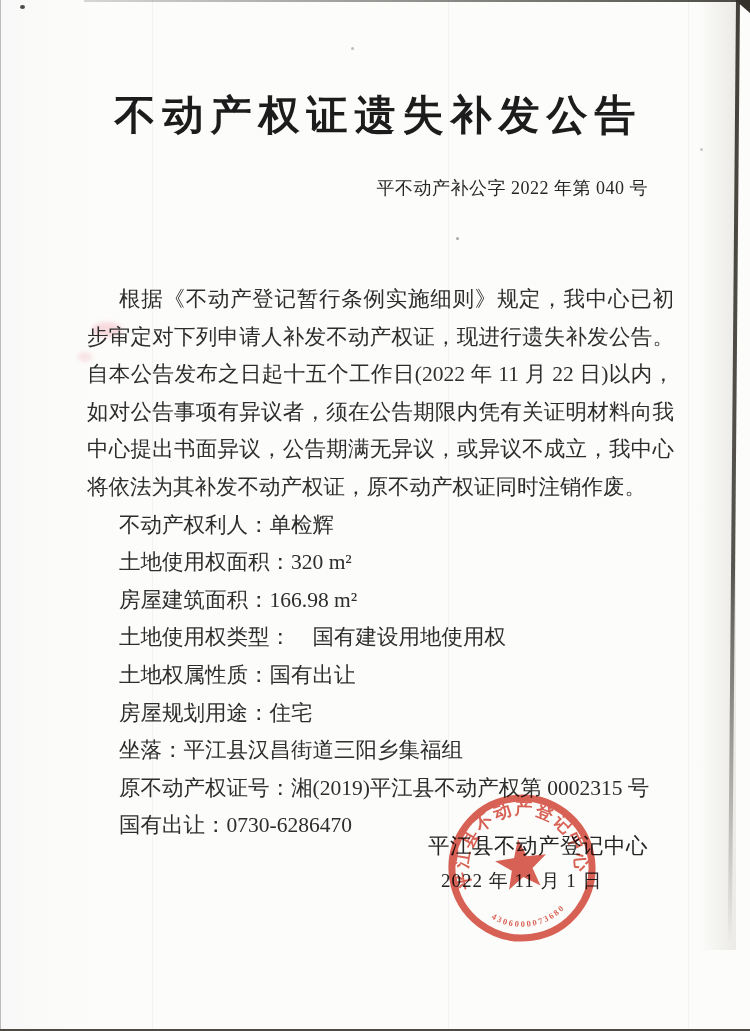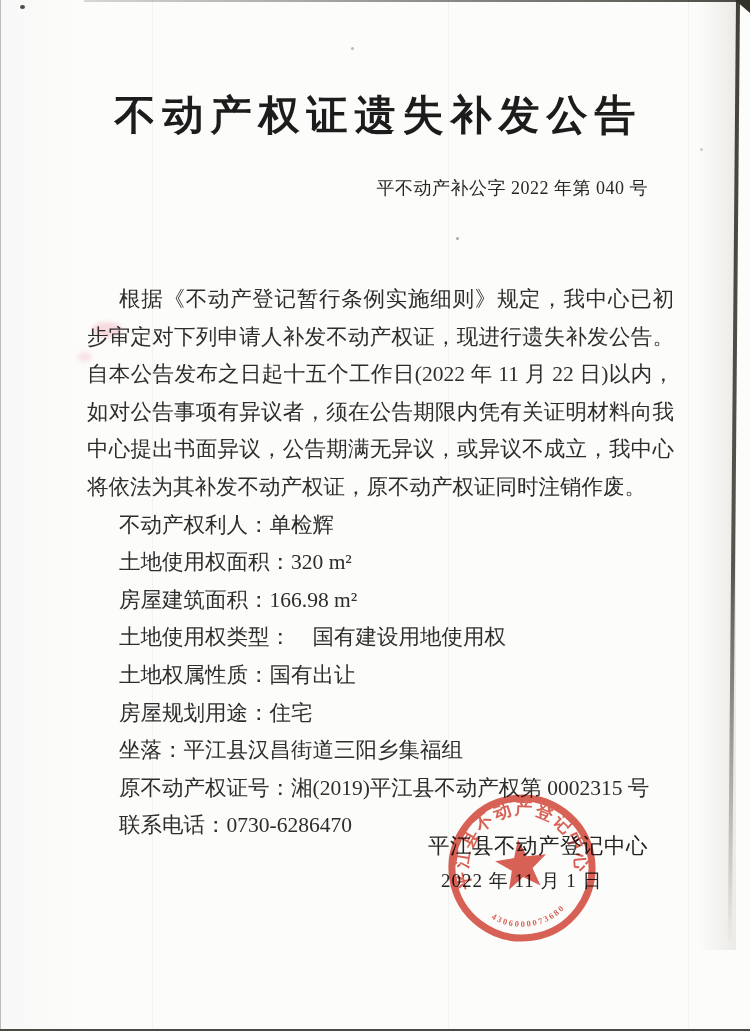--- a/index.html
+++ b/index.html
@@ -83,21 +83,21 @@
   <div class="body-block">
     <p class="para">根据《不动产登记暂行条例实施细则》规定，我中心已初步审定对下列申请人补发不动产权证，现进行遗失补发公告。自本公告发布之日起十五个工作日(2022 年 11 月 22 日)以内，如对公告事项有异议者，须在公告期限内凭有关证明材料向我中心提出书面异议，公告期满无异议，或异议不成立，我中心将依法为其补发不动产权证，原不动产权证同时注销作废。</p>
     <div class="field"><span>不动产权利人：</span><span>单检辉</span></div>
     <div class="field"><span>土地使用权面积：</span><span>320 m²</span></div>
     <div class="field"><span>房屋建筑面积：</span><span>166.98 m²</span></div>
     <div class="field"><span>土地使用权类型：</span><span>　国有建设用地使用权</span></div>
     <div class="field"><span>土地权属性质：</span><span>国有出让</span></div>
     <div class="field"><span>房屋规划用途：</span><span>住宅</span></div>
     <div class="field"><span>坐落：</span><span>平江县汉昌街道三阳乡集福组</span></div>
     <div class="field"><span>原不动产权证号：</span><span>湘(2019)平江县不动产权第 0002315 号</span></div>
-    <div class="field"><span>联系电话：</span><span>0730-6286470</span></div>
+    <div class="field"><span>国有出让：</span><span>0730-6286470</span></div>
   </div>
 
   <div class="sig-org">平江县不动产登记中心</div>
   <div class="sig-date">2022 年 11 月 1 日</div>
 
   <svg class="seal" viewBox="0 0 170 170">
     <g transform="rotate(-8 85 85)">
       <circle cx="85" cy="85" r="70" fill="none" stroke-width="7" stroke="#d23a2c"></circle>
       <path id="sealArcTop" d="M 31.82 94.38 A 54 54 0 1 1 138.18 94.38" fill="none"></path>
       <path id="sealArcBottom" d="M 36.67 118.84 A 59 59 0 0 0 133.33 118.84" fill="none"></path>

